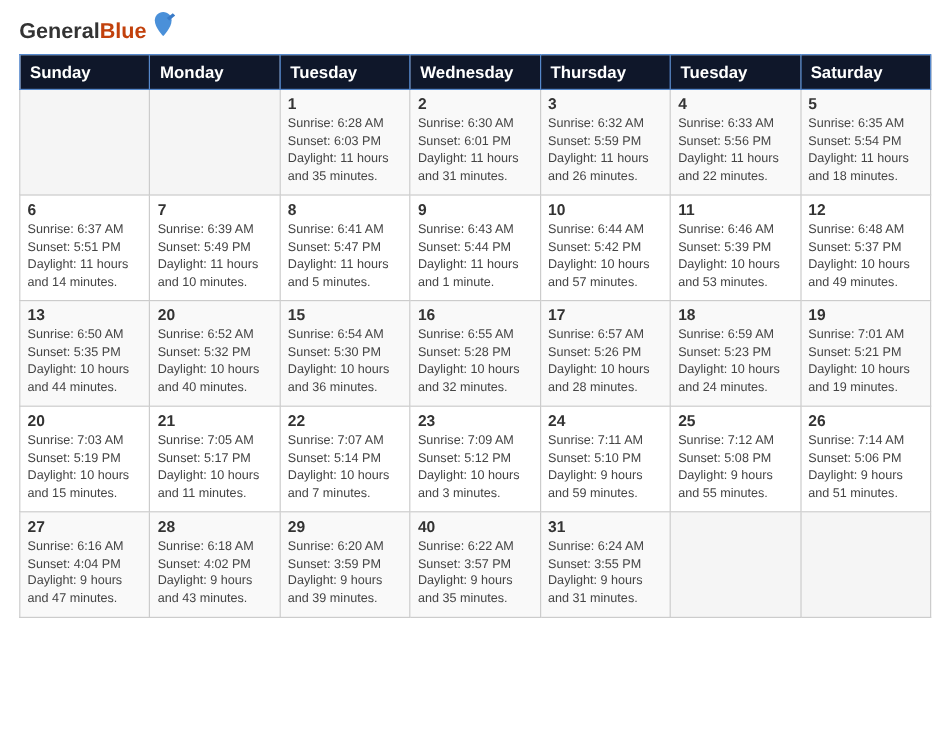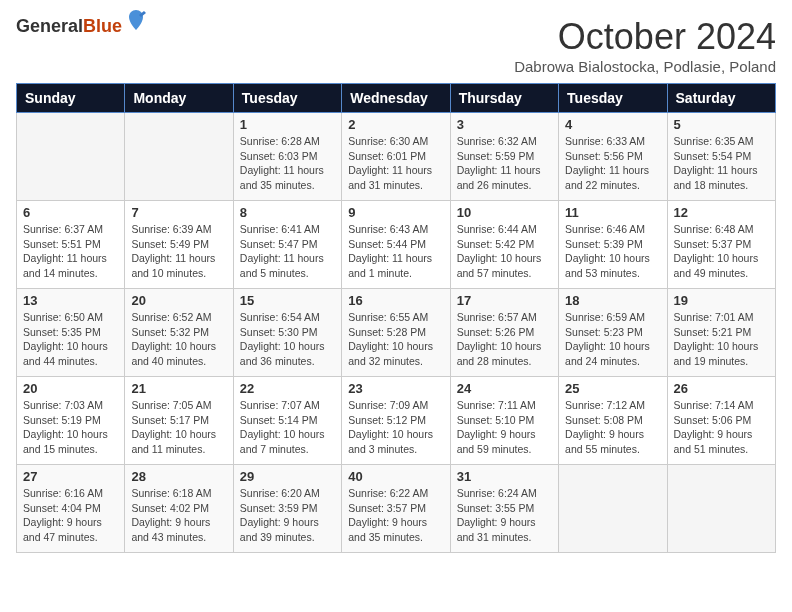--- a/index.html
+++ b/index.html
@@ -98,24 +98,20 @@
 <div class="header-area">
   <div class="logo">
     <div style="position:relative; display:inline-block;">
       <span class="logo-text-general">General</span><span class="logo-text-blue">Blue</span>
       <svg class="logo-icon" viewBox="0 0 24 24" style="position:absolute;top:-8px;right:-26px;">
         <path d="M12 2 C8 2 5 5 5 9 C5 15 12 22 12 22 C12 22 19 15 19 9 C19 5 16 2 12 2Z" fill="#4a90d9"></path>
         <path d="M15 7 L20 3 L22 5 L17 9Z" fill="#3a7bc8"></path>
       </svg>
     </div>
   </div>
-  <div class="title-area">
-    <div class="month-title">October 2024</div>
-    <div class="location-title">Dabrowa Bialostocka, Podlasie, Poland</div>
-  </div>
 </div>
 
 <table>
   <thead>
     <tr id="weekday-header">
     <th>Sunday</th>
         <th>Monday</th>
         <th>Tuesday</th>
         <th>Wednesday</th>
         <th>Thursday</th>

